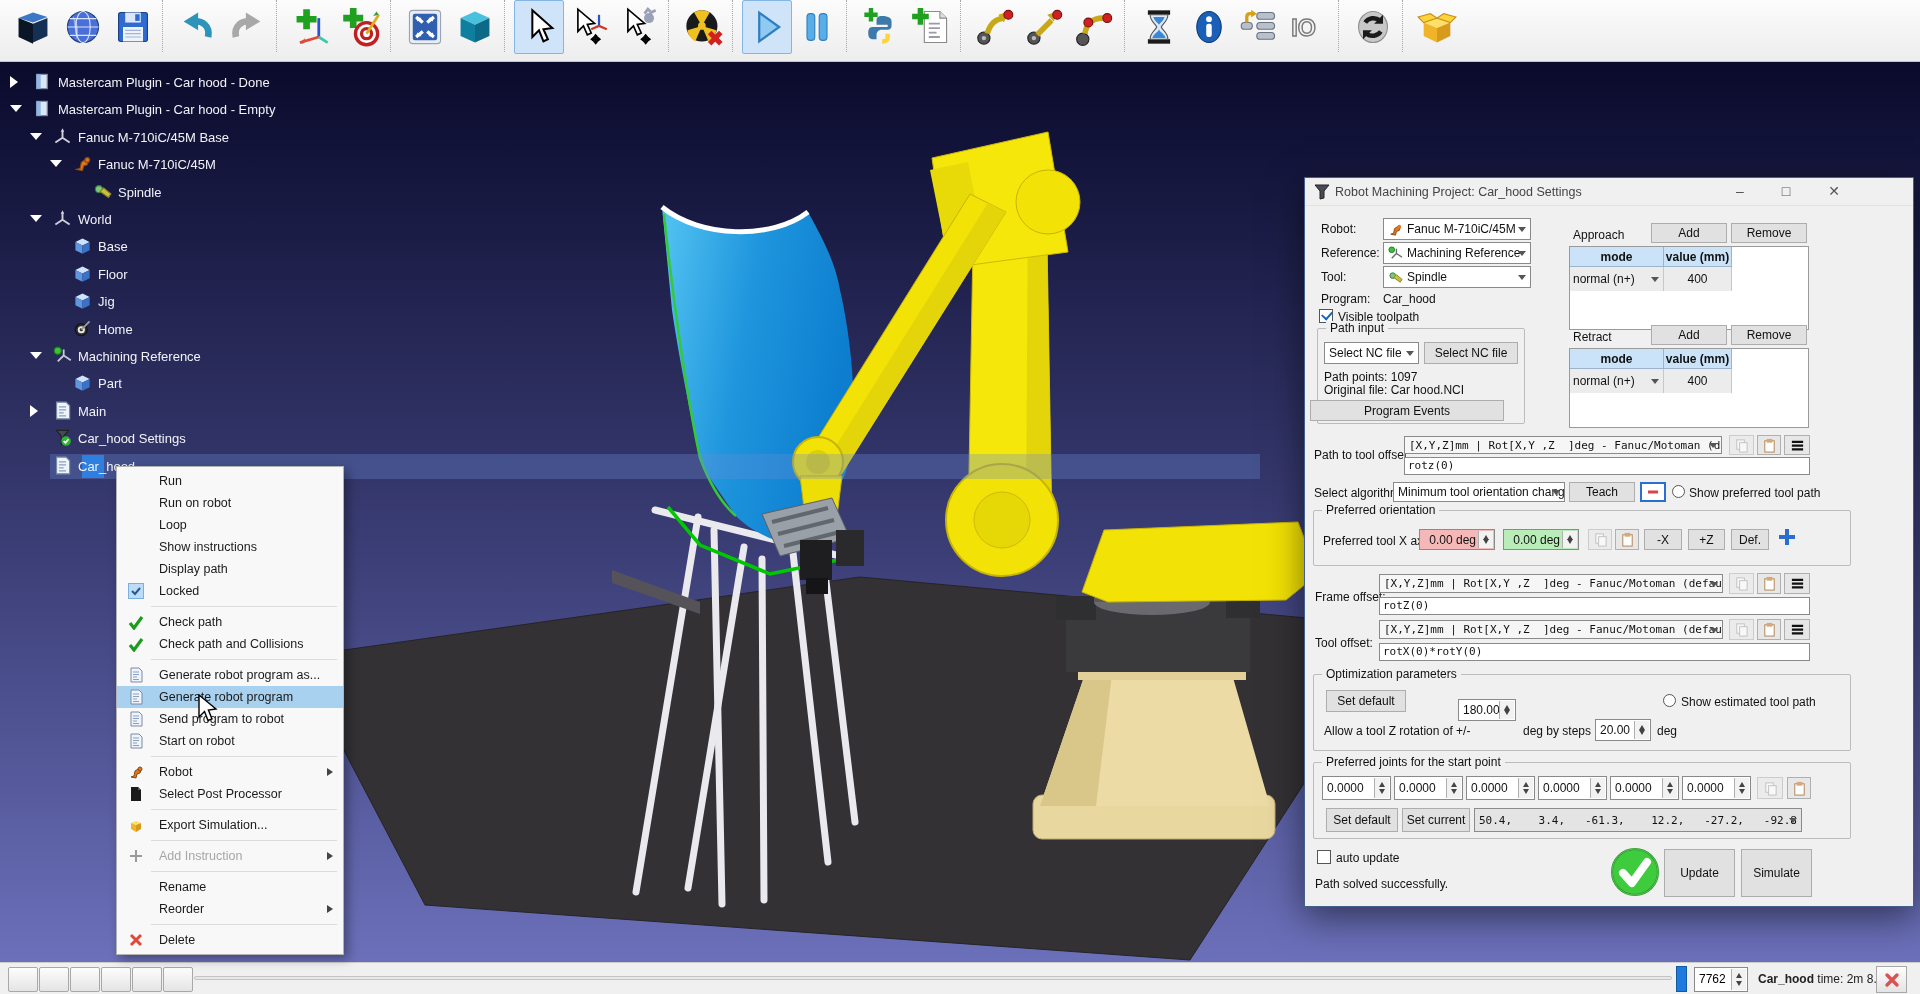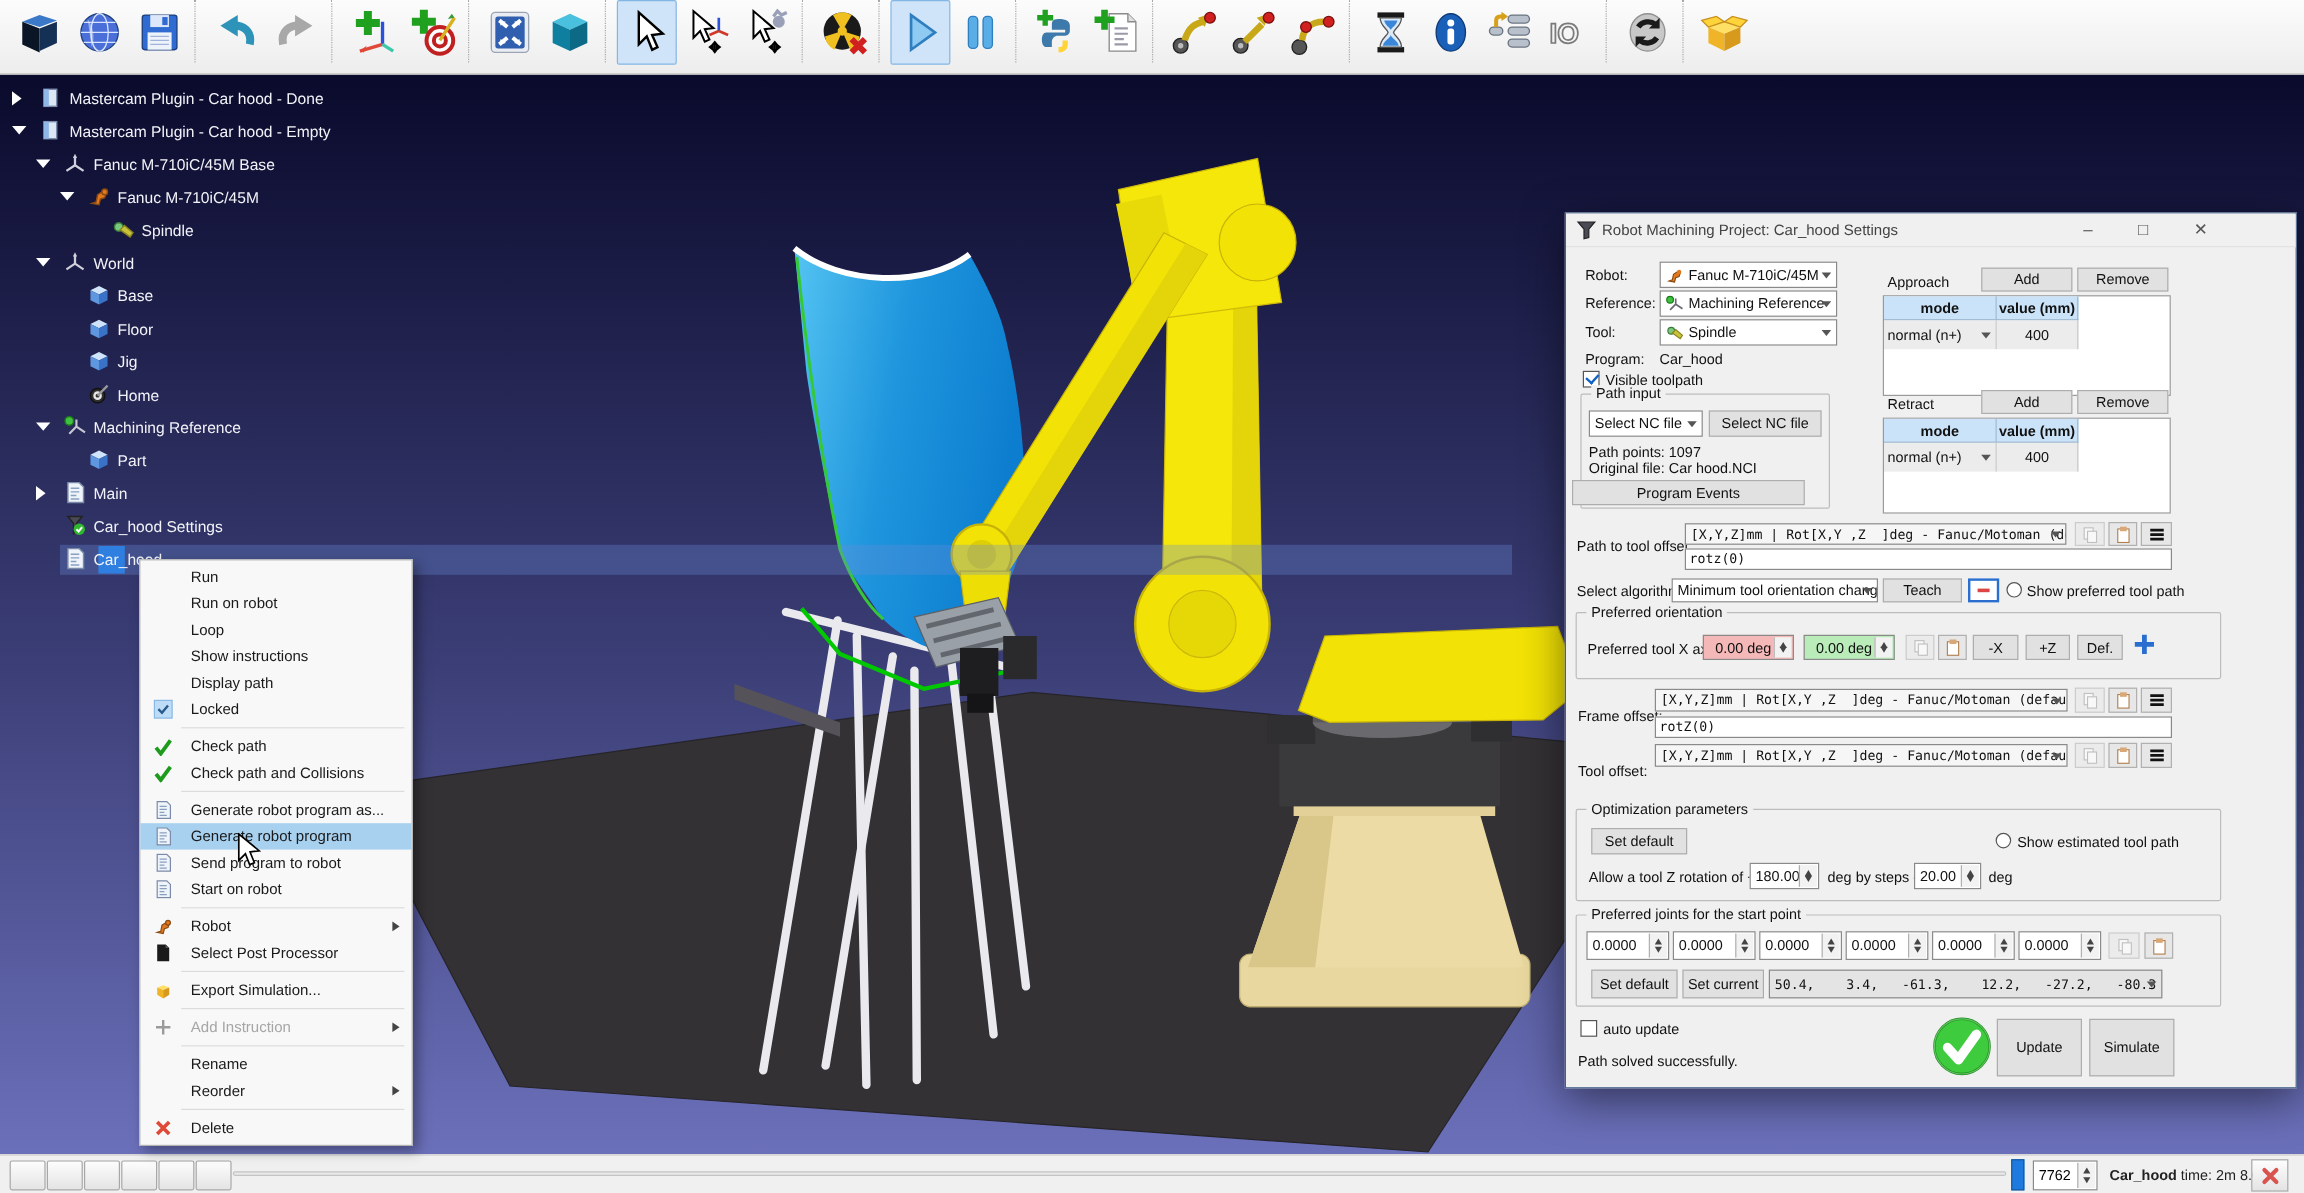--- a/index.html
+++ b/index.html
@@ -791,29 +791,30 @@
       <svg viewBox="0 0 16 16">
         <rect x="3" y="3" width="10" height="12" fill="#fff" stroke="#b08050"></rect>
         <rect x="5" y="1" width="6" height="4" fill="#d8a878"></rect>
       </svg>
     </div>
   <div class="iconbtn" style="left:479px;top:441px;width:26px;height:21px">
       <svg viewBox="0 0 16 16">
         <path d="M2 4h12M2 8h12M2 12h12" stroke="#111" stroke-width="2.4"></path>
       </svg>
     </div>
+  <div class="inp mono" style="left:74px;top:465px;width:431px;height:18px">rotX(0)*rotY(0)</div>
 
   <div class="grp" style="left:8px;top:496px;width:538px;height:77px">
     <span class="legend">Optimization parameters</span>
   </div>
   <div class="btn" style="left:21px;top:512px;width:80px;height:22px">Set default</div>
   <div class="radio" style="left:358px;top:516px"></div>
   <div class="lbl" style="left:376px;top:517px">Show estimated tool path</div>
   <div class="lbl" style="left:19px;top:546px">Allow a tool Z rotation of +/-</div>
-  <div class="spinbox" style="left:153px;top:541px;width:58px;height:22px">
+  <div class="spinbox" style="left:153px;top:521px;width:58px;height:22px">
       <span>180.00</span>
       <span class="spinarrows"></span>
     </div>
   <div class="lbl" style="left:218px;top:546px">deg by steps of</div>
   <div class="spinbox" style="left:290px;top:541px;width:56px;height:22px">
       <span>20.00</span>
       <span class="spinarrows"></span>
     </div>
   <div class="lbl" style="left:352px;top:546px">deg</div>
 
@@ -851,21 +852,21 @@
       </svg>
     </div>
   <div class="iconbtn" style="left:482px;top:599px;width:24px;height:22px">
       <svg viewBox="0 0 16 16">
         <rect x="3" y="3" width="10" height="12" fill="#fff" stroke="#b08050"></rect>
         <rect x="5" y="1" width="6" height="4" fill="#d8a878"></rect>
       </svg>
     </div>
   <div class="btn" style="left:21px;top:630px;width:72px;height:24px">Set default</div>
   <div class="btn" style="left:97px;top:630px;width:68px;height:24px">Set current</div>
-  <div class="combo mono" style="left:169px;top:630px;width:328px;height:24px;background:#e4e4e4"><span>50.4,    3.4,   -61.3,    12.2,   -27.2,   -80.3</span><span class="chev"></span></div>
+  <div class="combo mono" style="left:169px;top:630px;width:328px;height:24px;background:#e4e4e4"><span>50.4,    3.4,   -61.3,    12.2,   -27.2,   -92.8</span><span class="chev"></span></div>
 
   <div class="cb" style="left:12px;top:672px"></div>
   <div class="lbl" style="left:31px;top:673px">auto update</div>
   <div class="lbl" style="left:10px;top:699px">Path solved successfully.</div>
   <div class="abs" style="left:305px;top:669px;width:50px;height:50px">
     <svg width="50" height="50" viewBox="0 0 50 50">
         <circle cx="25" cy="25" r="23" fill="#3ecb3e" stroke="#1f8f1f" stroke-width="2"></circle>
         <circle cx="25" cy="25" r="23" fill="none" stroke="#8fe88f" stroke-width="1" opacity=".6"></circle>
         <path d="M13 26l9 10 15-21" stroke="#fff" stroke-width="8" fill="none" stroke-linecap="round" stroke-linejoin="round"></path>
       </svg>

